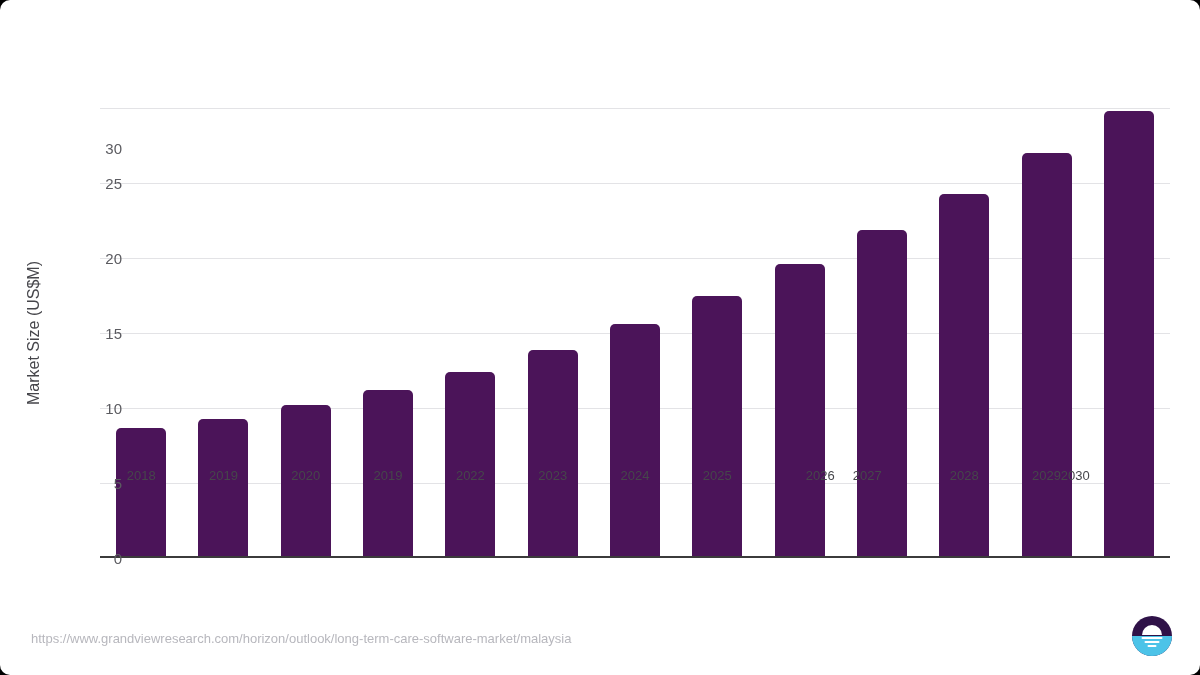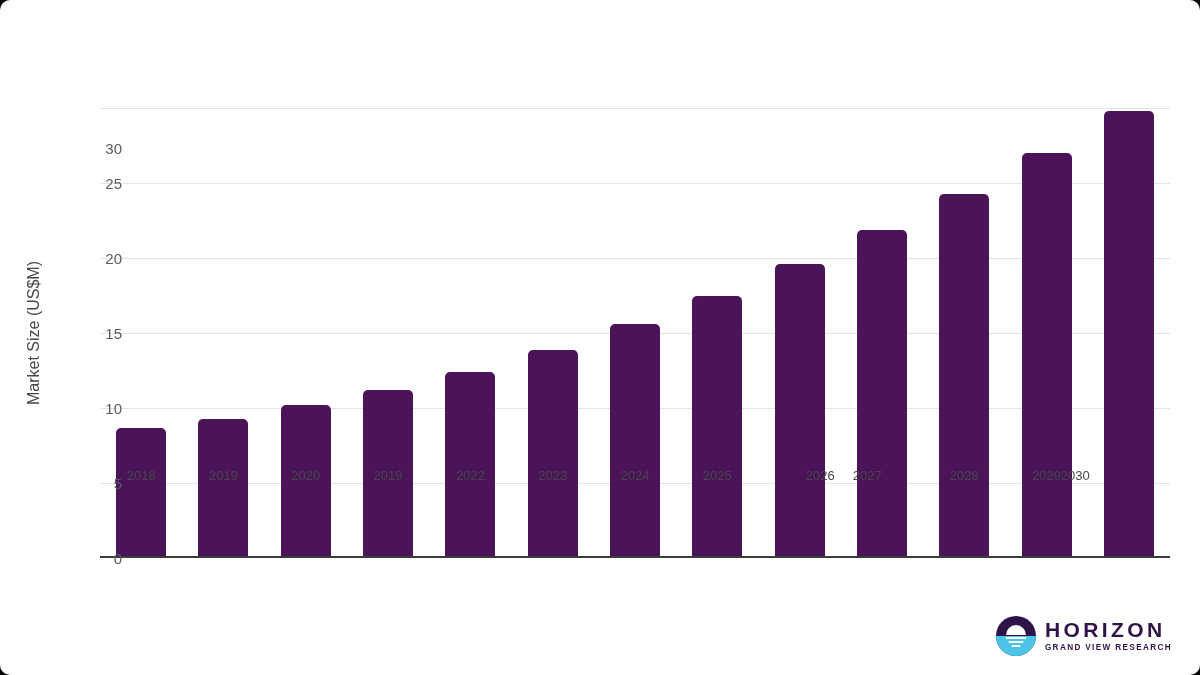--- a/index.html
+++ b/index.html
@@ -268,28 +268,25 @@
       <div class="xtick" style="left: 511.538px; width: 82.3077px;">2023</div>
       <div class="xtick" style="left: 593.846px; width: 82.3077px;">2024</div>
       <div class="xtick" style="left: 676.154px; width: 82.3077px;">2025</div>
       <div class="xtick" style="left: 779px; width: 82.3077px;">2026</div>
       <div class="xtick" style="left: 826px; width: 82.3077px;">2027</div>
       <div class="xtick" style="left: 923.077px; width: 82.3077px;">2028</div>
       <div class="xtick" style="left: 1005.38px; width: 82.3077px; text-align: center;">2029</div>
       <div class="xtick" style="left: 1034px; width: 82.3077px;">2030</div>
     </div>
 
+  <div class="footer-url">https://www.grandviewresearch.com/horizon/outlook/long-term-care-software-market/malaysia</div>
 
   <div class="logo">
     <div class="logo-mark">
       <div class="lower"></div>
       <div class="dome"></div>
       <div class="ray ray1"></div>
       <div class="ray ray2"></div>
       <div class="ray ray3"></div>
     </div>
-    <div class="logo-text">
-      <div class="logo-word">HORIZON</div>
-      <div class="logo-sub">GRAND VIEW RESEARCH</div>
-    </div>
   </div>
 
 </div>
 
 </body></html>

